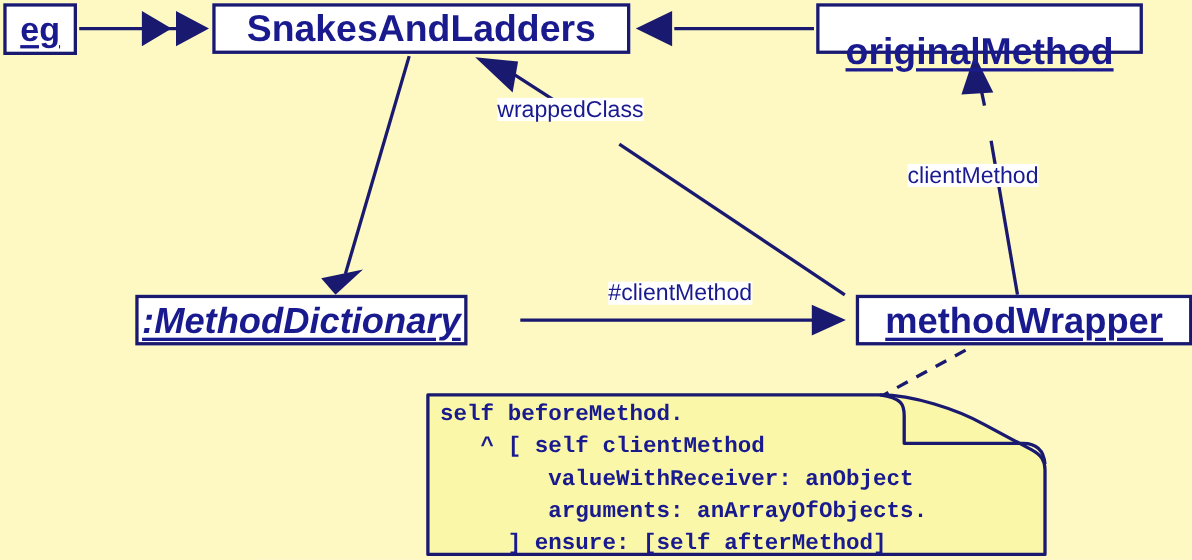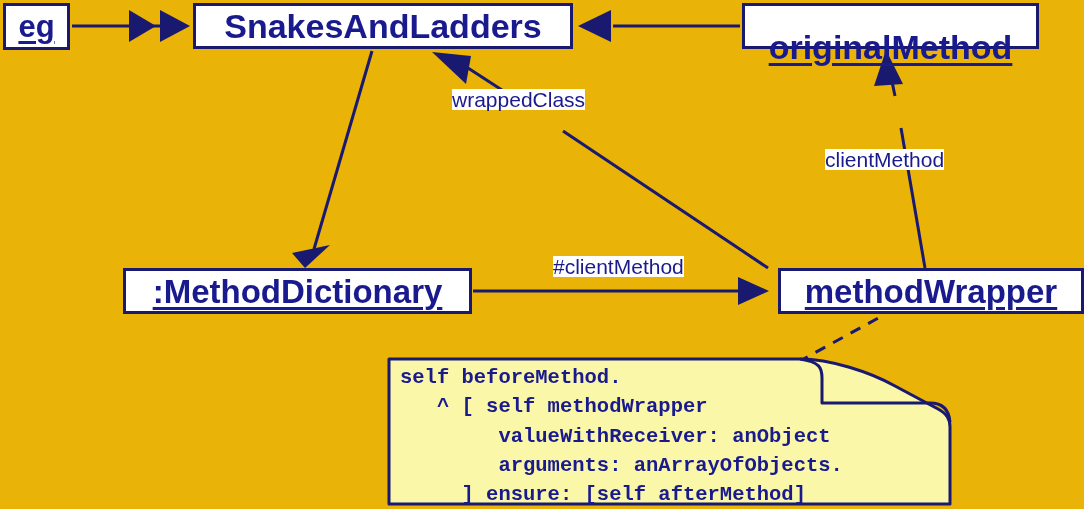--- a/index.html
+++ b/index.html
@@ -5,21 +5,21 @@
 <style>
   html, body {
     margin: 0;
     padding: 0;
     background: #ffffff;
   }
   #canvas {
     position: relative;
     width: 1084px;
     height: 509px;
-    background: #eab308;
+    background: #fef9c3;
     overflow: hidden;
     font-family: "Liberation Sans", sans-serif;
   }
   svg.layer {
     position: absolute;
     left: 0;
     top: 0;
     width: 1084px;
     height: 509px;
     overflow: visible;
@@ -141,33 +141,33 @@
   </div>
 
   <div class="node-box" style="left:193px; top:3px; width:380px; height:46px;">
     <span class="node-label" style="font-size:34px;text-align:center;">SnakesAndLadders</span>
   </div>
 
   <div class="node-box" style="left:742px; top:3px; width:297px; height:46px;">
     <span class="node-label underline" style="font-size:34px;margin-top:41px;">originalMethod</span>
   </div>
 
-  <div class="node-box" style="left:123px; top:268px; width:349px; height:46px;">
+  <div class="node-box" style="left:123px; top:268px; width:302px; height:46px;font-style:italic;">
     <span class="node-label underline" style="font-size:33px;">:MethodDictionary</span>
   </div>
 
   <div class="node-box" style="left:778px; top:268px; width:306px; height:46px;">
     <span class="node-label underline" style="font-size:33px;">methodWrapper</span>
   </div>
 
   <span class="edge-label" style="left:452px; top:89px;">wrappedClass</span>
 
   <span class="edge-label" style="left:825px; top:103px;margin-top:46px;">clientMethod</span>
 
   <span class="edge-label" style="left:553px; top:256px;">#clientMethod</span>
 
   <div class="note-text">self beforeMethod.
-   ^ [ self methodWrapper
+   ^ [ self clientMethod
         valueWithReceiver: anObject
         arguments: anArrayOfObjects.
      ] ensure: [self afterMethod]</div>
 
 </div>
 
 </body></html>

